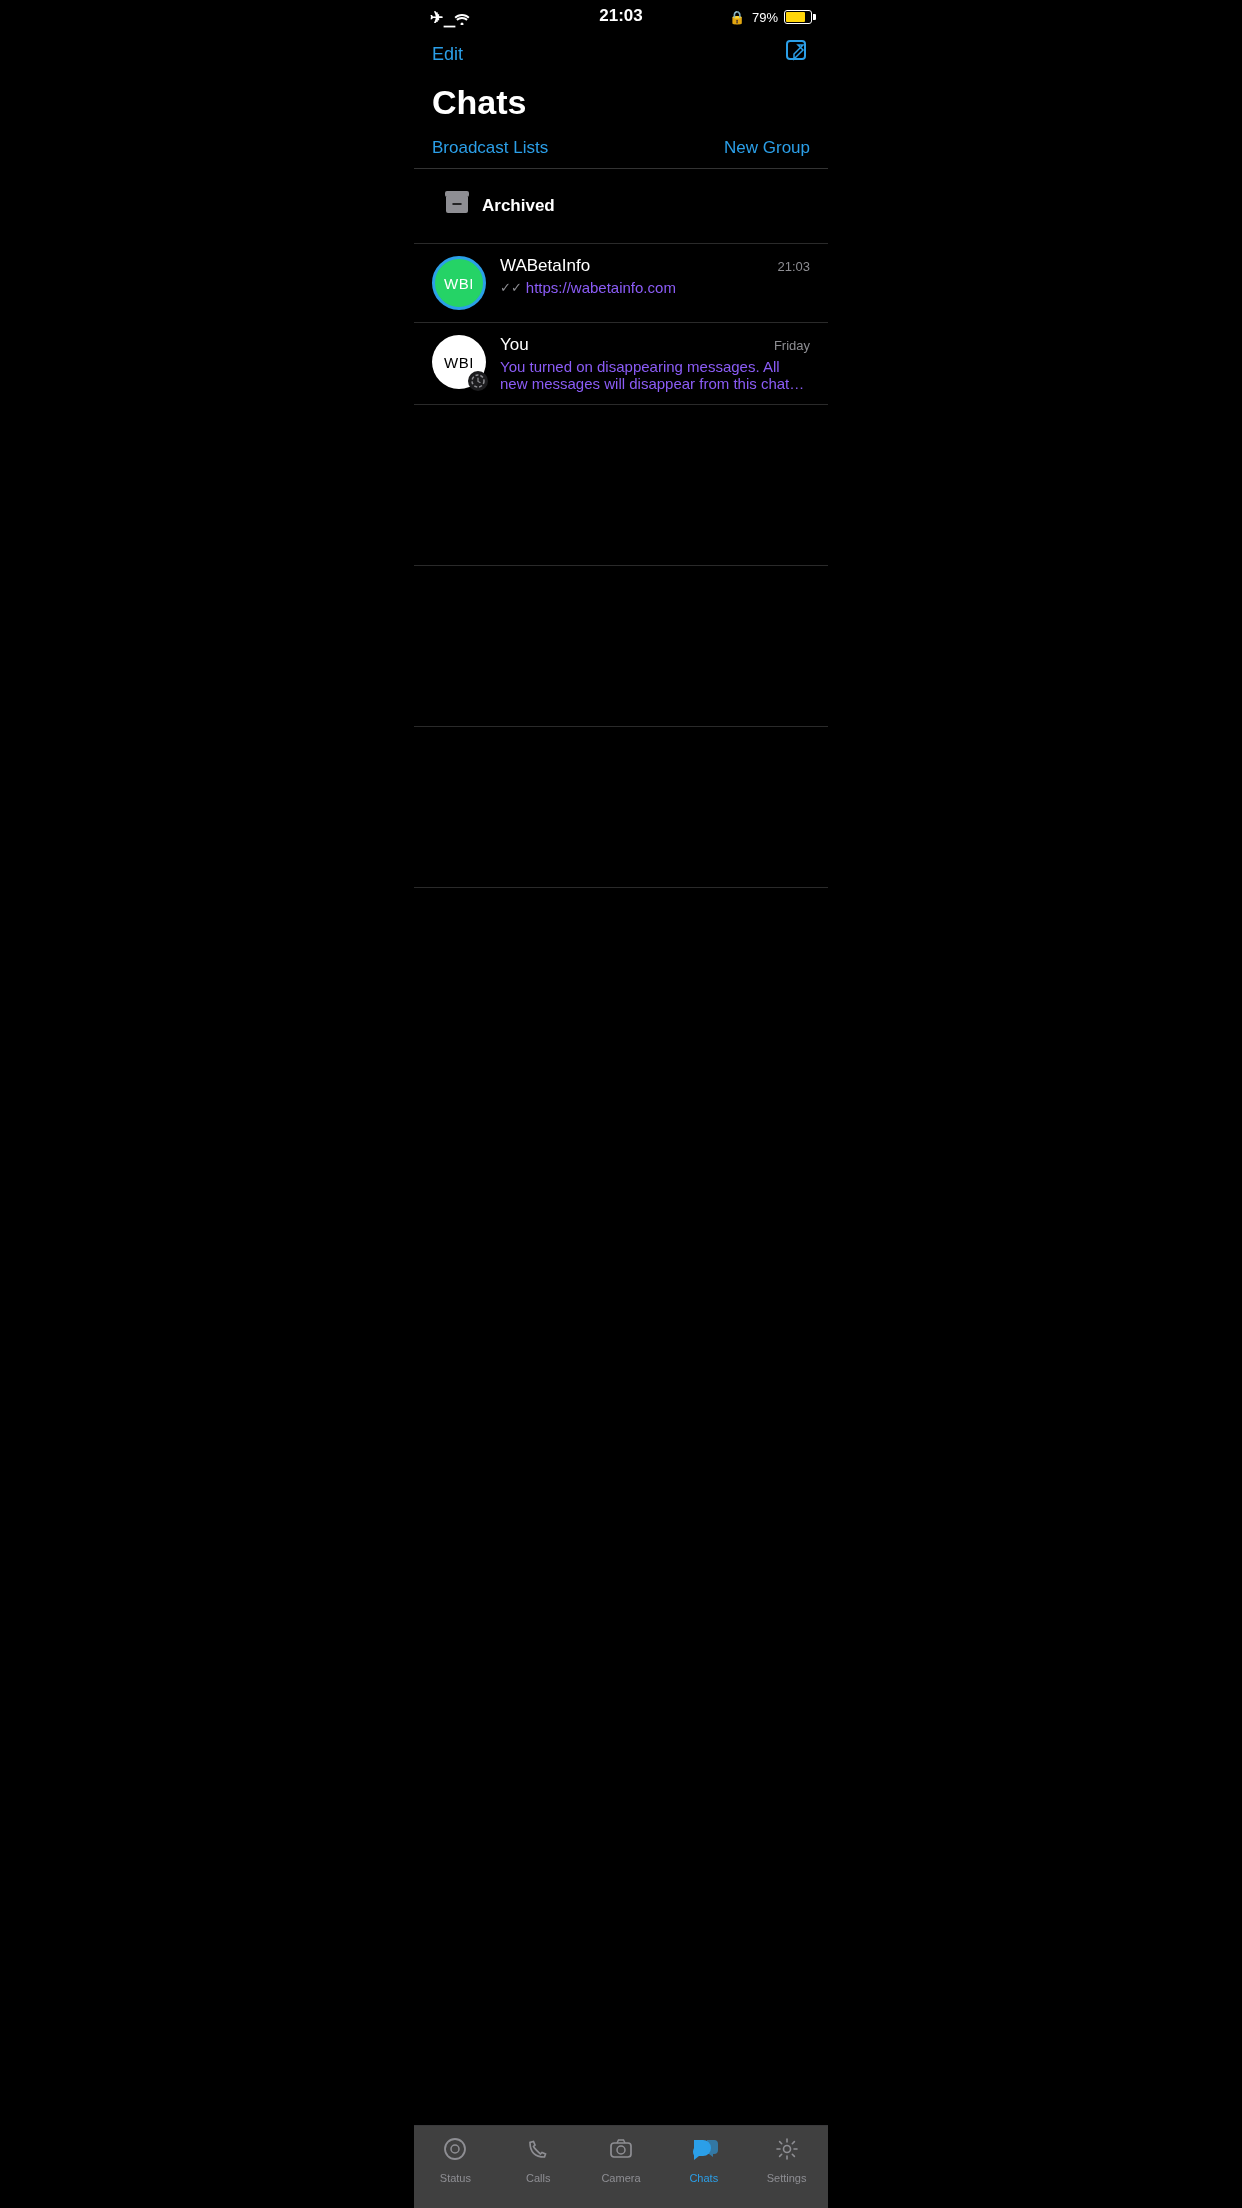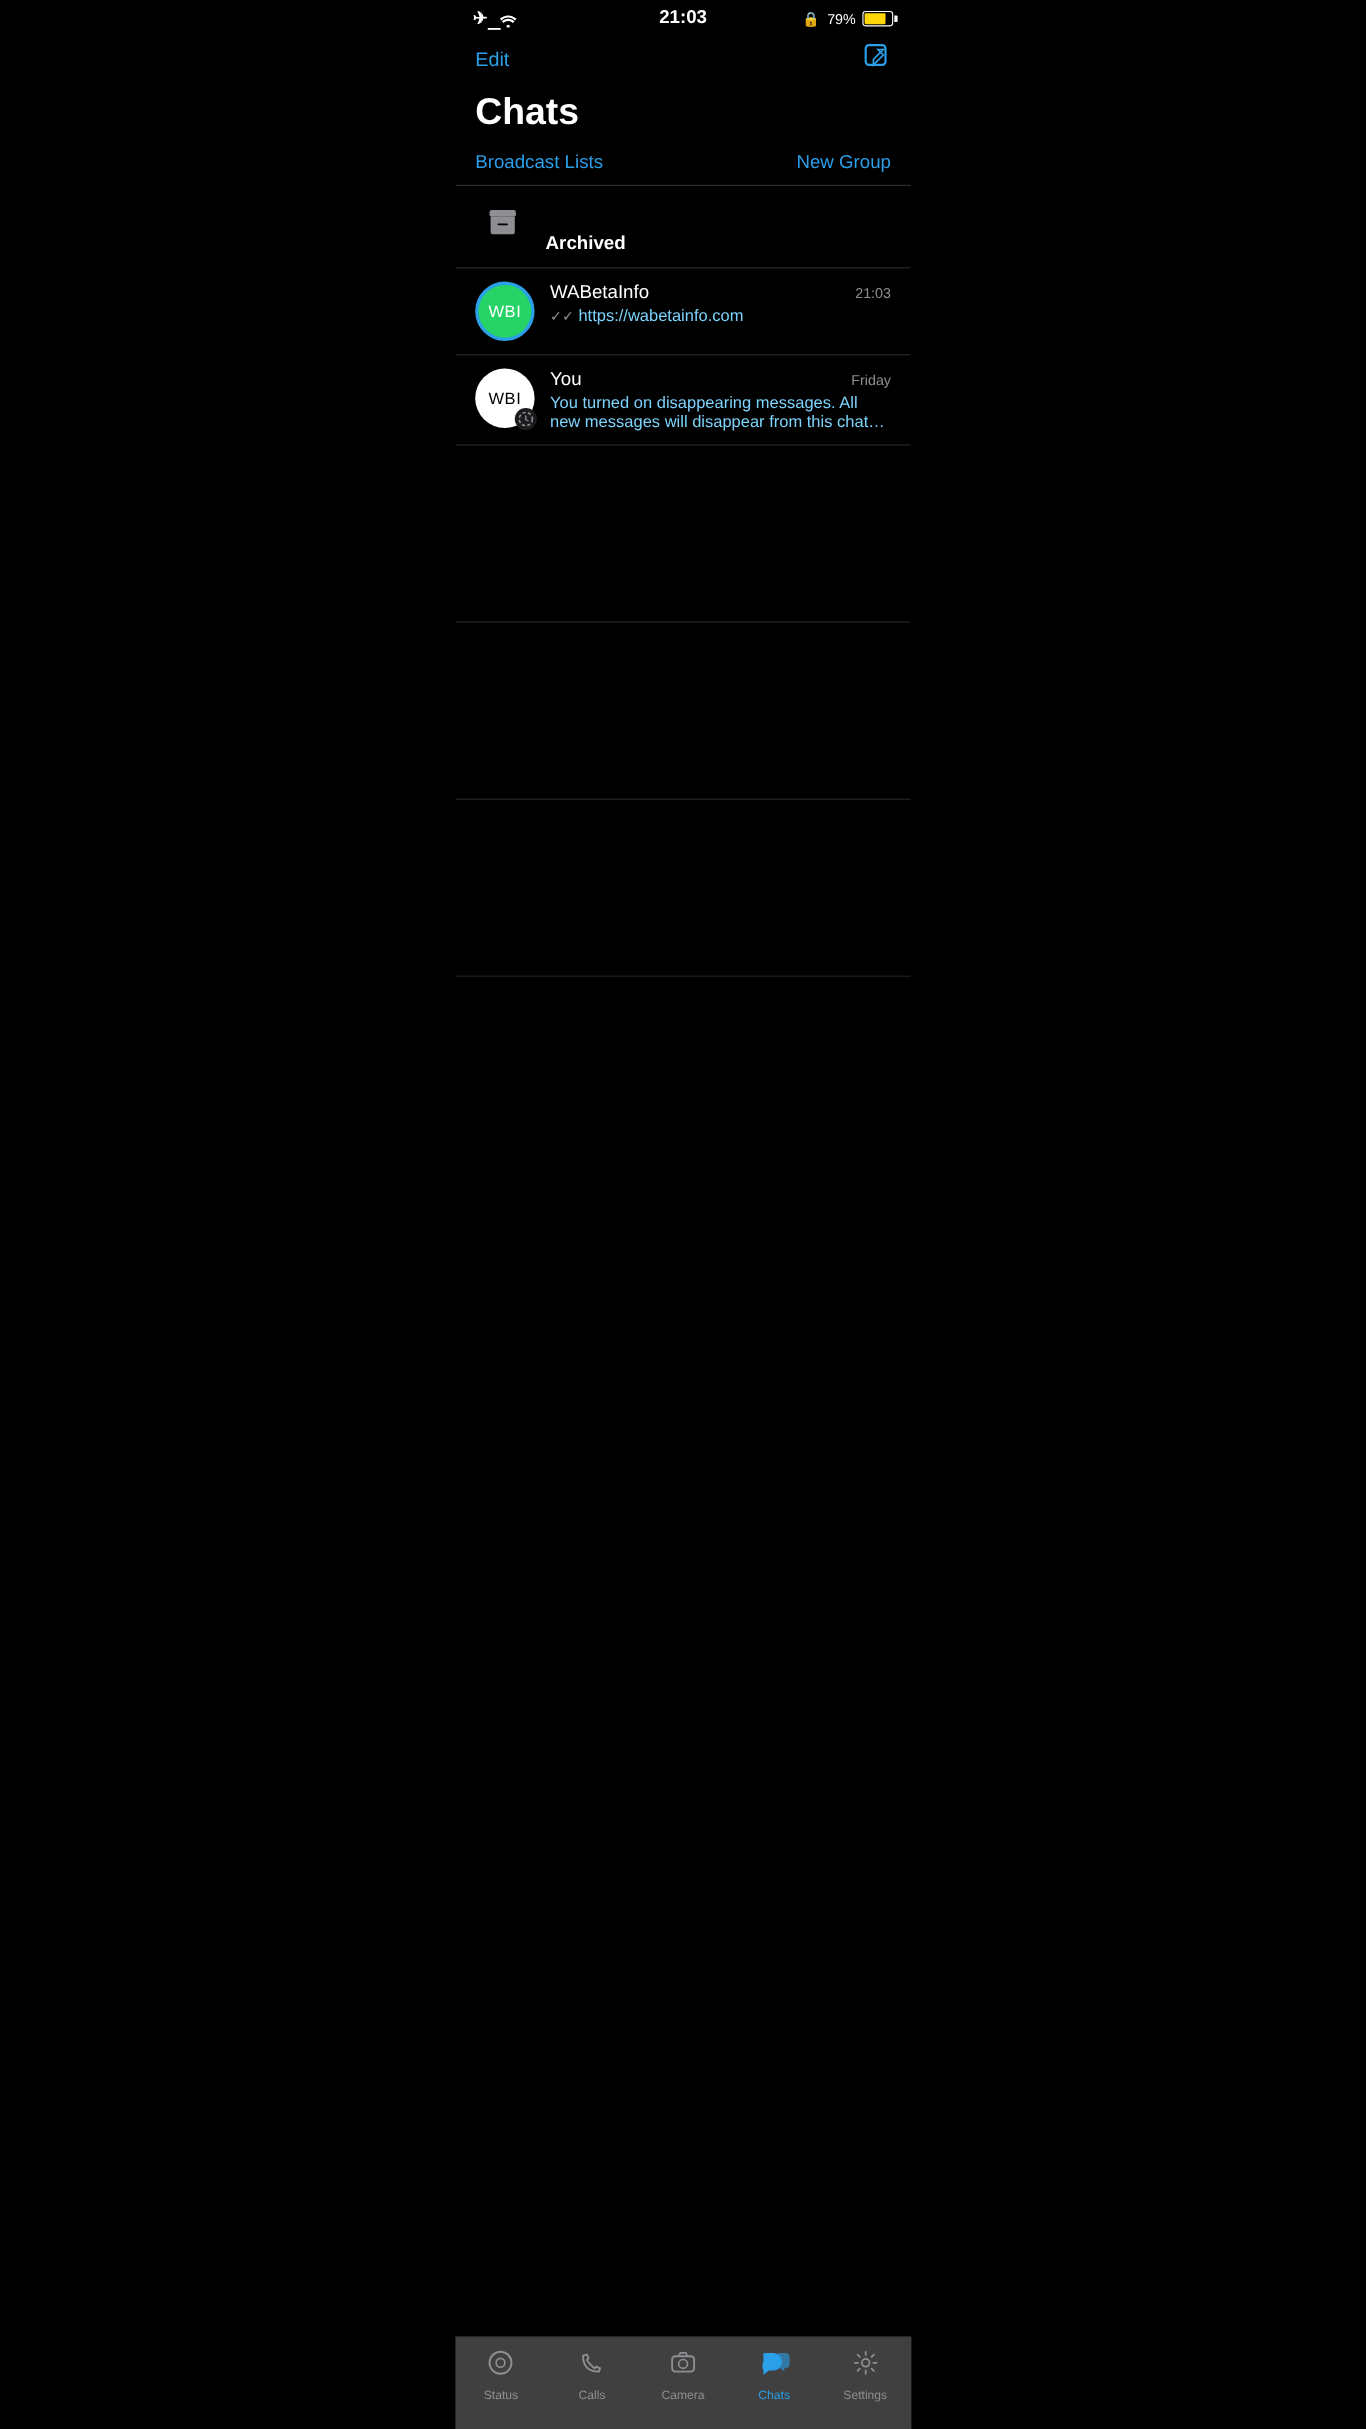--- a/index.html
+++ b/index.html
@@ -125,23 +125,22 @@
     }
 
     
     .chat-list {
       list-style: none;
     }
 
     
     .archived-row {
       display: flex;
-      align-items: flex-end;
+      align-items: center;
       padding: 12px 18px;
-      gap: 14px;
       border-bottom: 0.5px solid #2a2a2a;
       cursor: pointer;
     }
     .archive-icon-wrap {
       width: 50px;
       height: 50px;
       display: flex;
       align-items: center;
       justify-content: center;
     }
@@ -239,21 +238,21 @@
       align-items: center;
       gap: 4px;
     }
     .check-icon {
       color: #8E8E93;
       font-size: 13px;
       flex-shrink: 0;
     }
     .chat-msg {
       font-size: 15px;
-      color: #7dd3fc;
+      color: #8b5cf6;
       white-space: nowrap;
       overflow: hidden;
       text-overflow: ellipsis;
       flex: 1;
     }
 
     
     .tab-bar {
       position: fixed;
       bottom: 0;

